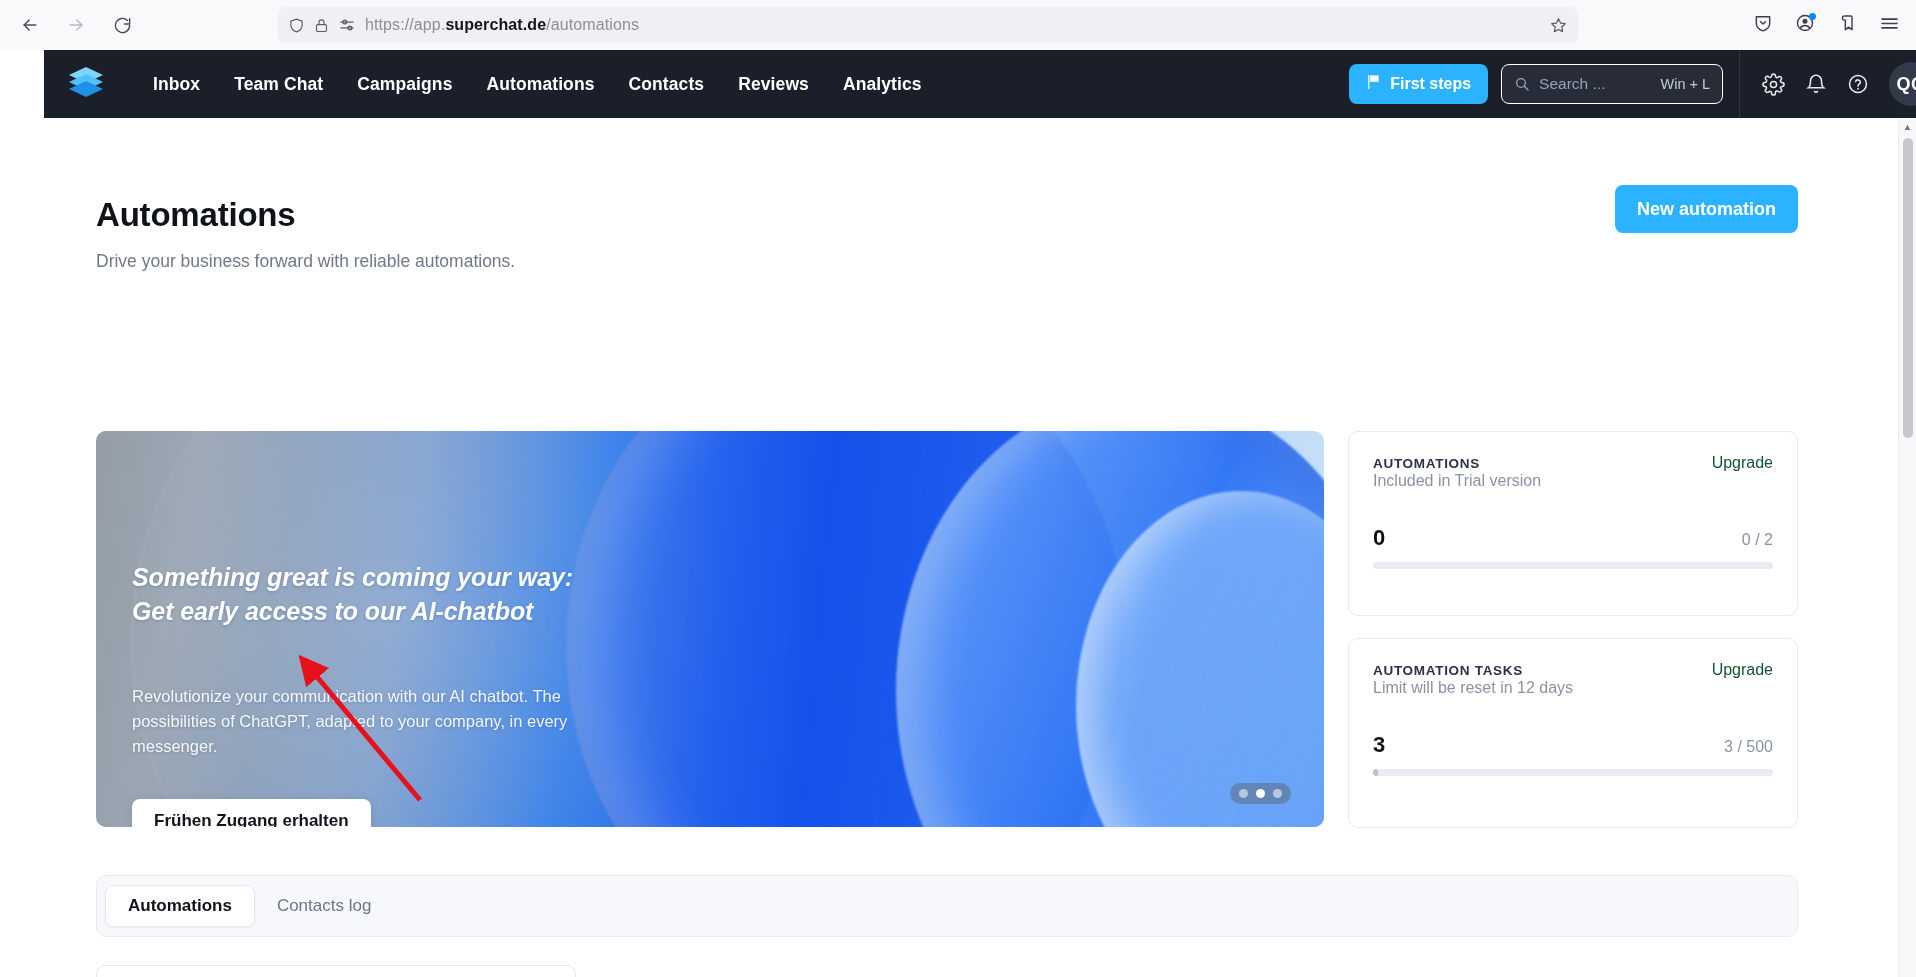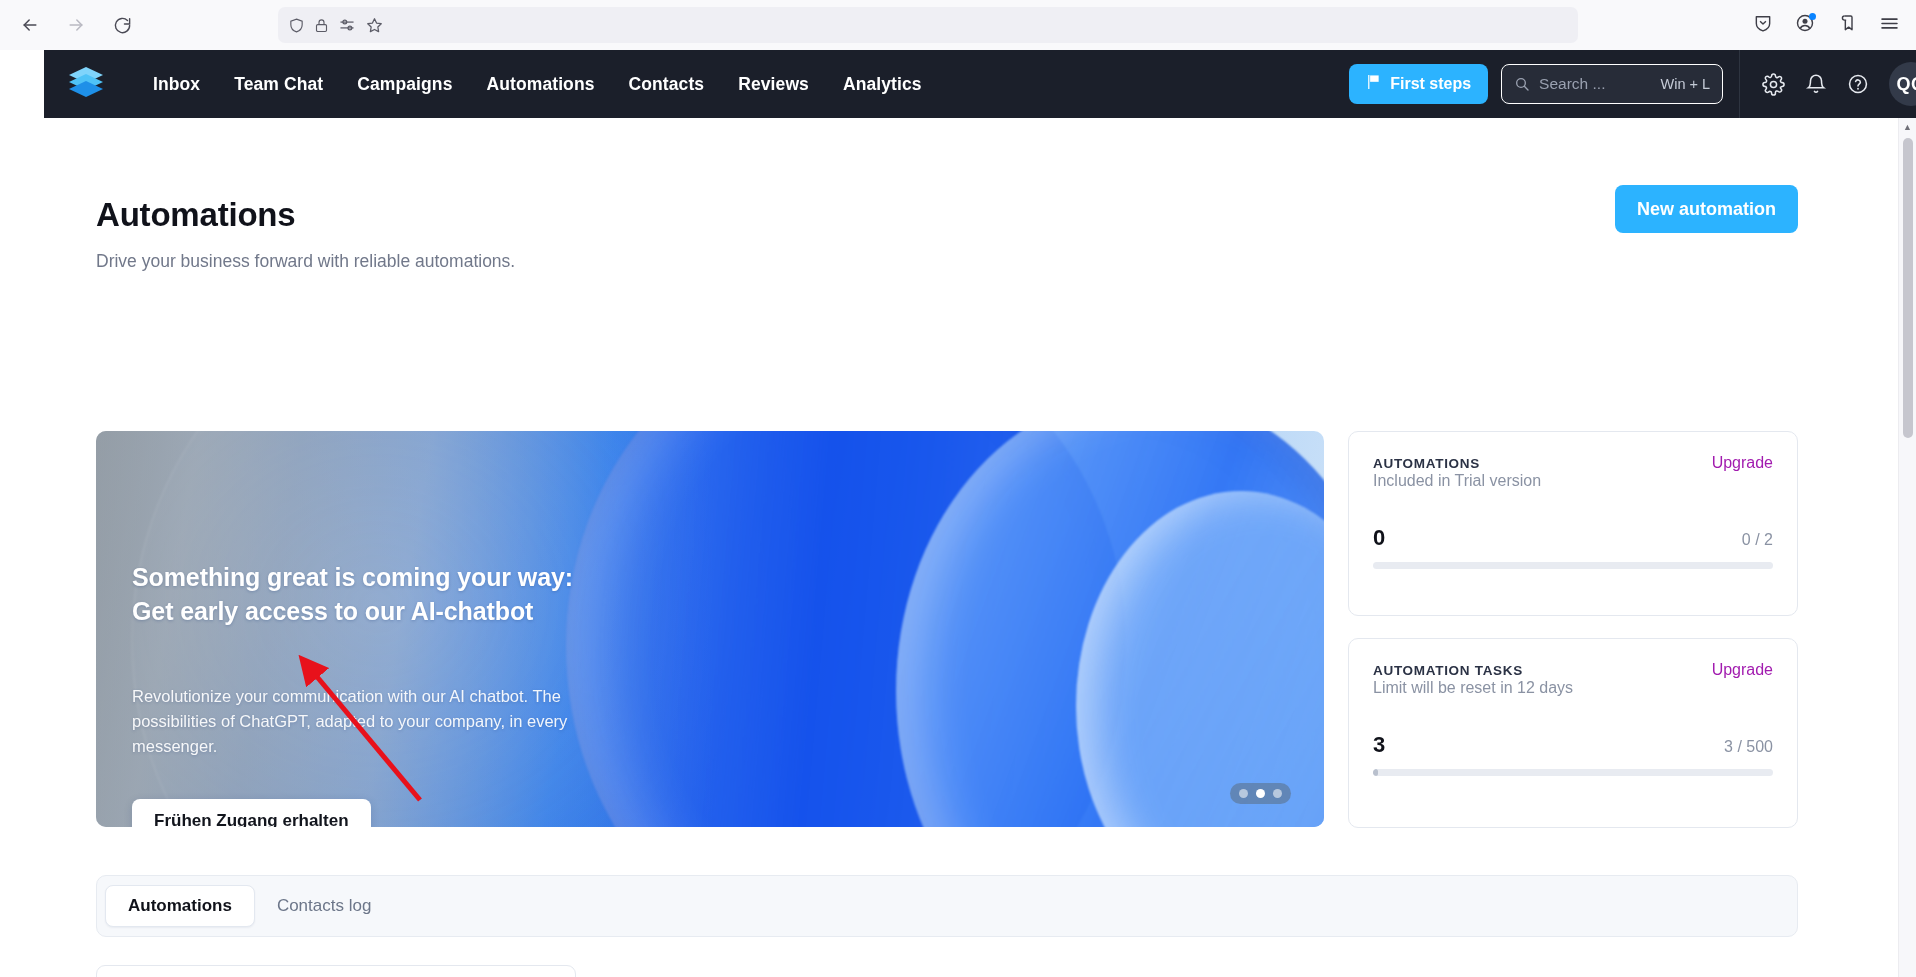--- a/index.html
+++ b/index.html
@@ -143,20 +143,21 @@
   .hero-veil {
     position: absolute; left:0; top:0; width: 620px; height: 396px;
     background: linear-gradient(90deg, rgba(140,150,160,.55), rgba(130,150,180,.20) 55%, rgba(255,255,255,0));
   }
   .hero-content { position: absolute; left: 36px; top: 0; width: 520px; }
   .hero-title {
     position: absolute; top: 129px; left: 0; width: 480px;
     color: #fff; font-size: 25px; font-weight: 700; line-height: 1.36;
     letter-spacing: -.1px;
     text-shadow: 0 1px 3px rgba(30,60,120,.28);
+    font-style: italic;
   }
   .hero-desc {
     position: absolute; top: 253px; left: 0; width: 480px;
     color: rgba(255,255,255,.92); font-size: 16.5px; line-height: 1.52;
     text-shadow: 0 1px 3px rgba(30,60,120,.25);
   }
   .hero-cta {
     position: absolute; top: 368px; left: 0;
     background: #fff; color: #12151d; font-size: 17px; font-weight: 600;
     height: 44px; padding: 13px 22px; border-radius: 8px;
@@ -177,21 +178,21 @@
     width: 450px; background: #fff;
     border: 1px solid #e4e8ef; border-radius: 10px;
     padding: 22px 24px 24px;
   }
   .card1 { top: 313px; height: 185px; }
   .card2 { top: 520px; height: 190px; }
   .card-row { display: flex; align-items: center; justify-content: space-between; }
   .card-label {
     font-size: 13.5px; font-weight: 700; color: #2b3245; letter-spacing: .7px;
   }
-  .card-upgrade { font-size: 16px; color: #a21caf; }
+  .card-upgrade { font-size: 16px; color: #14532d; }
   .card-note { font-size: 16px; color: #8a92a3; }
   .card-stats {
     display: flex; align-items: flex-end; justify-content: space-between;
     margin-top: 37px;
   }
   .card-count { font-size: 22px; font-weight: 700; color: #10121a; line-height: 1; }
   .card-ratio { font-size: 16px; color: #8a92a3; }
   .progress {
     margin-top: 13px; height: 7px; border-radius: 4px; background: #e8ebf1;
     overflow: hidden;
@@ -281,20 +282,21 @@
         </svg>
     </span>
     <span class="ico">
       <svg width="18" height="16" viewBox="0 0 24 22" fill="none" stroke="currentColor" stroke-width="1.7">
           <line x1="3" y1="7" x2="21" y2="7"></line>
           <circle cx="9" cy="7" r="2.6"></circle>
           <line x1="3" y1="15" x2="21" y2="15"></line>
           <circle cx="16" cy="15" r="2.6"></circle>
         </svg>
     </span>
+    <span class="url-text">https://app.<b>superchat.de</b>/automations</span>
     <span class="star-btn">
       <svg width="19" height="19" viewBox="0 0 24 24" fill="none" stroke="currentColor" stroke-width="1.6" stroke-linejoin="round">
           <path d="M12 3.5l2.6 5.4 5.9.8-4.3 4.2 1 5.9-5.2-2.8-5.2 2.8 1-5.9L3.5 9.7l5.9-.8z"></path>
         </svg>
     </span>
   </div>
 
   <div class="chrome-right">
     <div class="cr-btn">
       <span>

